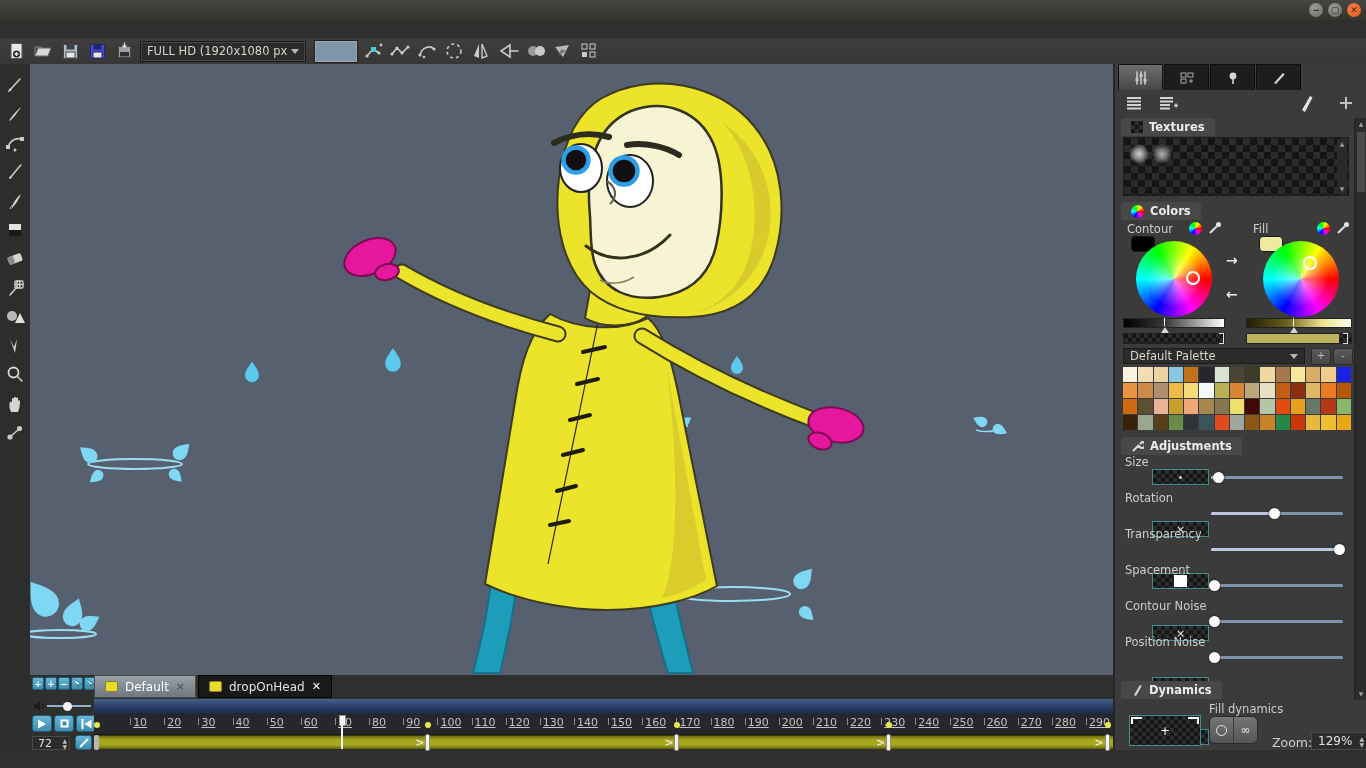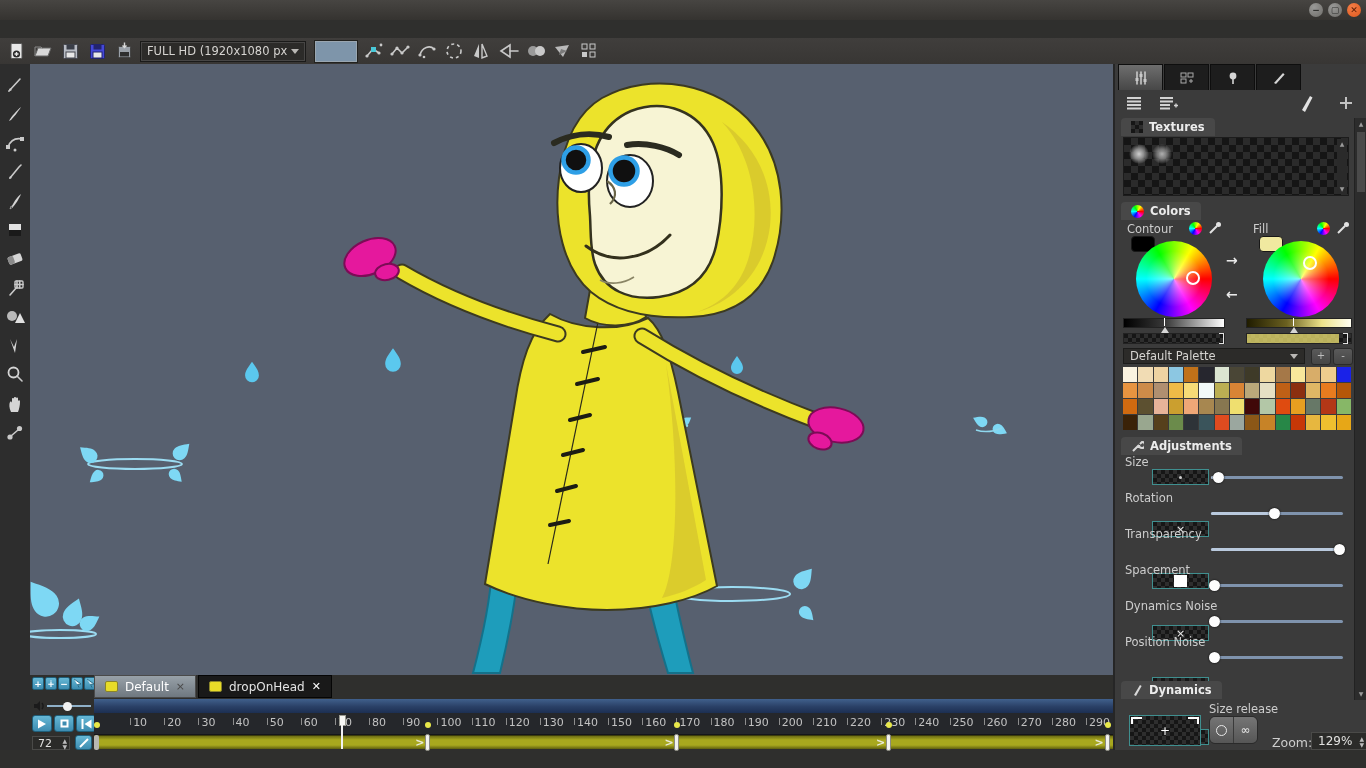--- a/index.html
+++ b/index.html
@@ -104,21 +104,21 @@
   .tl-tab{position:absolute;top:0;height:23px;display:flex;align-items:center;gap:7px;padding:4px 10px;font-size:12px;box-sizing:border-box;}
   .tl-tab.active{background:linear-gradient(#98a1a8,#6f7880);color:#fff;border:1px solid #4a4a4a;}
   .tl-tab.inactive{background:#191919;color:#e2e2e2;border:1px solid #050505;}
   .tab-ico{width:11px;height:9px;background:#e8dc28;border:1px solid #8a842a;border-radius:2px;}
   .tab-x{font-size:11px;}
   .pbtn{width:20px;height:17px;background:linear-gradient(#66b8d6,#3d8cb0);border:1px solid #1f5f7a;border-radius:3px;
         display:flex;align-items:center;justify-content:center;box-sizing:border-box;}
   .audio-bar{left:64px;top:24px;width:1019px;height:14px;background:linear-gradient(#40608c,#2a4066 55%,#1c2f52);}
   .ruler{left:64px;top:38px;width:1019px;height:21px;background:#25272b;border-bottom:1px solid #15161a;overflow:hidden;}
   .rtick{position:absolute;top:5px;width:1px;height:7px;background:#8d8d8d;}
-  .rnum{position:absolute;top:3px;color:#c2c2c2;font-size:11px;}
+  .rnum{position:absolute;top:3px;color:#c2c2c2;font-size:11px;text-decoration:underline;}
   .kdot{position:absolute;top:9px;width:6px;height:6px;border-radius:50%;background:#e8e84a;}
   .track{left:64px;top:60px;width:1019px;height:13px;background:linear-gradient(#6d6d14,#a8a81e 30%,#a8a81e 70%,#5e5e10);
          border-top:1px solid #3c3c0a;overflow:visible;}
   .tmark{position:absolute;top:-2px;width:5px;height:17px;background:#f2f2ee;border:1px solid #8a8a80;border-radius:2px;box-sizing:border-box;}
   .tchev{position:absolute;top:0px;color:#eaeadc;font-size:11px;font-weight:bold;line-height:13px;}
   .playhead-line{position:absolute;width:2px;background:#f2f2f2;}
   .playhead-head{position:absolute;width:7px;height:11px;background:#f6f6f4;border:1px solid #9a9a92;box-sizing:border-box;}
   .vol-line{position:absolute;height:2px;background:#8fb0c8;}
   .vol-handle{position:absolute;width:9px;height:9px;border-radius:50%;background:#f2f2f2;}
 
@@ -639,21 +639,21 @@
           <span style="width: 13px; height: 12px; background: rgb(255, 255, 255);"></span>
         </div>
         <div class="adj-track abs" style="left: 96px; top: 93px; width: 132px;"></div>
         <div class="adj-fill abs" style="left: 96px; top: 93px; width: 128.04px;"></div>
         <div class="adj-handle abs" style="left: 219.04px; top: 89px;"></div>
         <div class="rp-label abs" style="left: 10px; top: 108px;">Spacement</div>
         <div class="adj-box checker-sm abs" style="left: 37px; top: 122px;">×</div>
         <div class="adj-track abs" style="left: 96px; top: 129px; width: 132px;"></div>
         <div class="adj-fill abs" style="left: 96px; top: 129px; width: 2.64px;"></div>
         <div class="adj-handle abs" style="left: 93.64px; top: 125px;"></div>
-        <div class="rp-label abs" style="left: 10px; top: 144px;">Dynamics Noise</div>
+        <div class="rp-label abs" style="left: 10px; top: 144px;">Contour Noise</div>
         <div class="adj-box checker-sm abs" style="left: 37px; top: 158px;">×</div>
         <div class="adj-track abs" style="left: 96px; top: 165px; width: 132px;"></div>
         <div class="adj-fill abs" style="left: 96px; top: 165px; width: 2.64px;"></div>
         <div class="adj-handle abs" style="left: 93.64px; top: 161px;"></div>
         <div class="rp-label abs" style="left: 10px; top: 180px;">Position Noise</div>
         <div class="adj-box checker-sm abs" style="left: 37px; top: 194px;">×</div>
         <div class="adj-track abs" style="left: 96px; top: 201px; width: 132px;"></div>
         <div class="adj-fill abs" style="left: 96px; top: 201px; width: 2.64px;"></div>
         <div class="adj-handle abs" style="left: 93.64px; top: 197px;"></div>
       </div>
@@ -663,21 +663,21 @@
       <span class="sarrow" style="left:2px;bottom:2px;top:auto;">▼</span>
       <div class="abs" style="left:2px;top:14px;width:8px;height:60px;background:#4a4a4a;"></div>
     </div>
 
     <div class="abs sec-head" style="left:6px;top:617px;">
       <svg width="12" height="14">
           <path d="M3,12 L9,2 l1.6,1 L5,13 Z" fill="#d8d8d8"></path>
         </svg>
       <span>Dynamics</span>
     </div>
-    <span class="abs rp-label" style="left:94px;top:638px;">Size release</span>
+    <span class="abs rp-label" style="left:94px;top:638px;">Fill dynamics</span>
     <div class="dynbox checker-sm">
       <span class="cornL"></span>
       <span class="cornR"></span>
       <span>+</span>
     </div>
     <div class="abs dyn-btns">
       <div class="dyn-btn">
           <span style="width:9px;height:9px;border:1.5px solid #e8e8e8;border-radius:50%;display:inline-block;"></span>
         </div>
       <div class="dyn-btn">∞</div>

